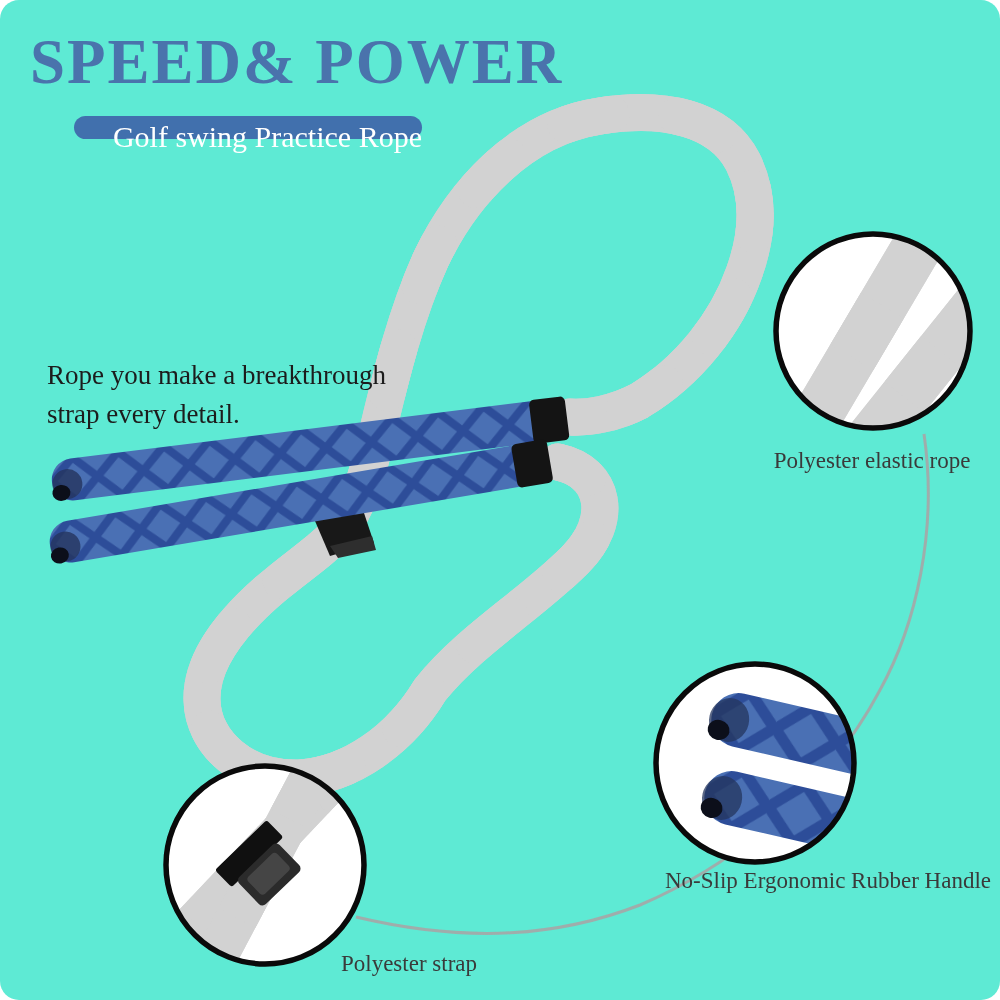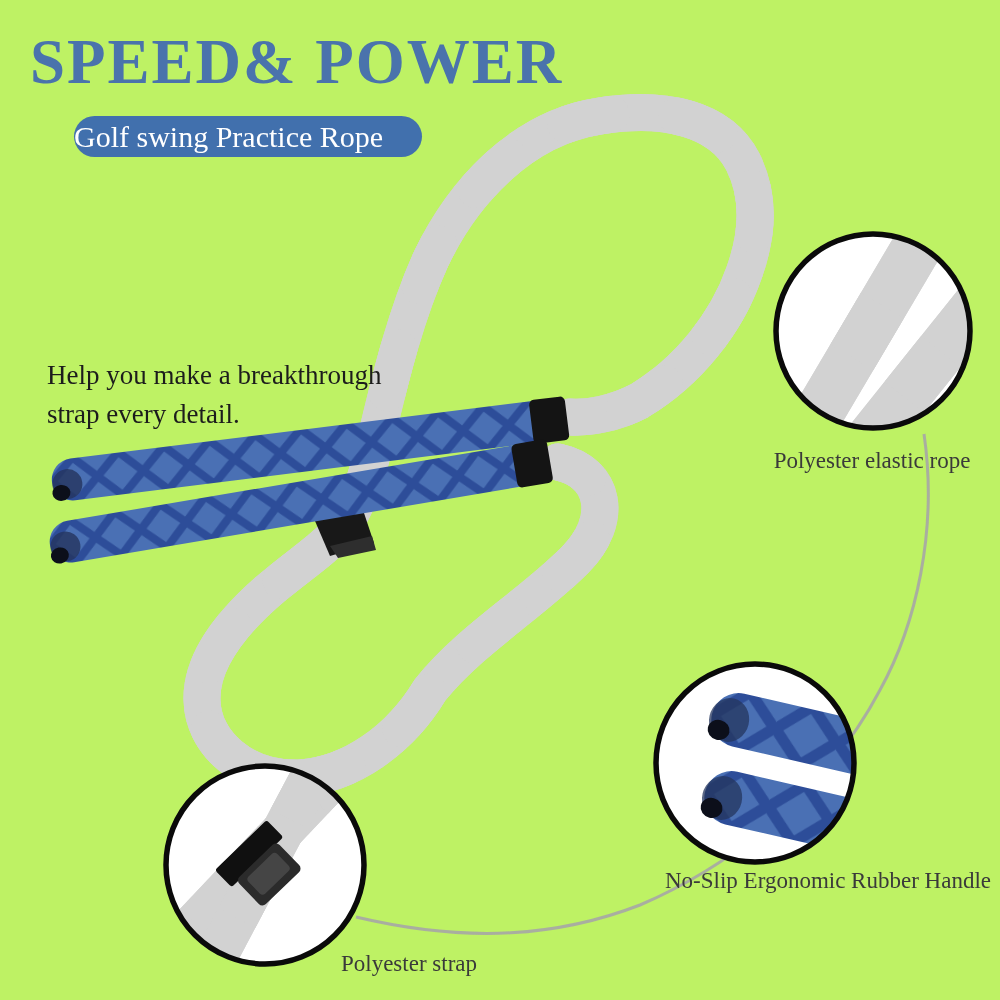--- a/index.html
+++ b/index.html
@@ -1,28 +1,28 @@
 <!DOCTYPE html>
 <html><head>
 <meta charset="utf-8">
 <style>
   html,body{margin:0;padding:0;background:#ffffff;}
   .stage{
-    position:relative;width:1000px;height:1000px;background:#bef264;
-    overflow:hidden;font-family:"Liberation Serif", serif;
+    position:relative;width:1000px;height:1000px;background:#5eead4;
+    overflow:hidden;font-family:"Liberation Serif", serif;border-radius:19px;
   }
   .title{
     position:absolute;left:30px;top:26px;
     font-size:63px;font-weight:bold;letter-spacing:2px;
     color:#4a73ac;white-space:nowrap;
   }
   .badge{
-    position:absolute;left:74px;top:116px;width:348px;height:41px;
+    position:absolute;left:74px;top:116px;width:348px;height:23px;
     background:#4170ad;border-radius:22px;color:#ffffff;
-    font-size:30px;line-height:41px;text-align:left;white-space:nowrap;
+    font-size:30px;line-height:41px;text-align:right;white-space:nowrap;
   }
   .tagline{
     position:absolute;left:47px;top:356px;
     font-size:27px;line-height:39px;color:#1c1c1c;
   }
   .callout-label{
     position:absolute;transform:translateX(-50%);
     font-size:23px;color:#3a3a3a;white-space:nowrap;
   }
   .label-rope{left:872px;top:448px;}
@@ -151,21 +151,21 @@
         </g>
       </g>
       <circle cx="265" cy="865" r="99" fill="none" stroke="#0a0a0a" stroke-width="5.5"></circle>
     </g>
   </svg>
 
   <div class="title">SPEED&amp; POWER</div>
   <div class="badge">Golf swing Practice Rope</div>
 
   <div class="tagline">
-    <div>Help you make a breakthrough</div>
+    <div>Rope you make a breakthrough</div>
     <div>strap every detail.</div>
   </div>
 
   <div class="callout-label label-rope">Polyester elastic rope</div>
   <div class="callout-label label-handle">No-Slip Ergonomic Rubber Handle</div>
   <div class="callout-label label-strap">Polyester strap</div>
 
 </div>
 
 </body></html>

